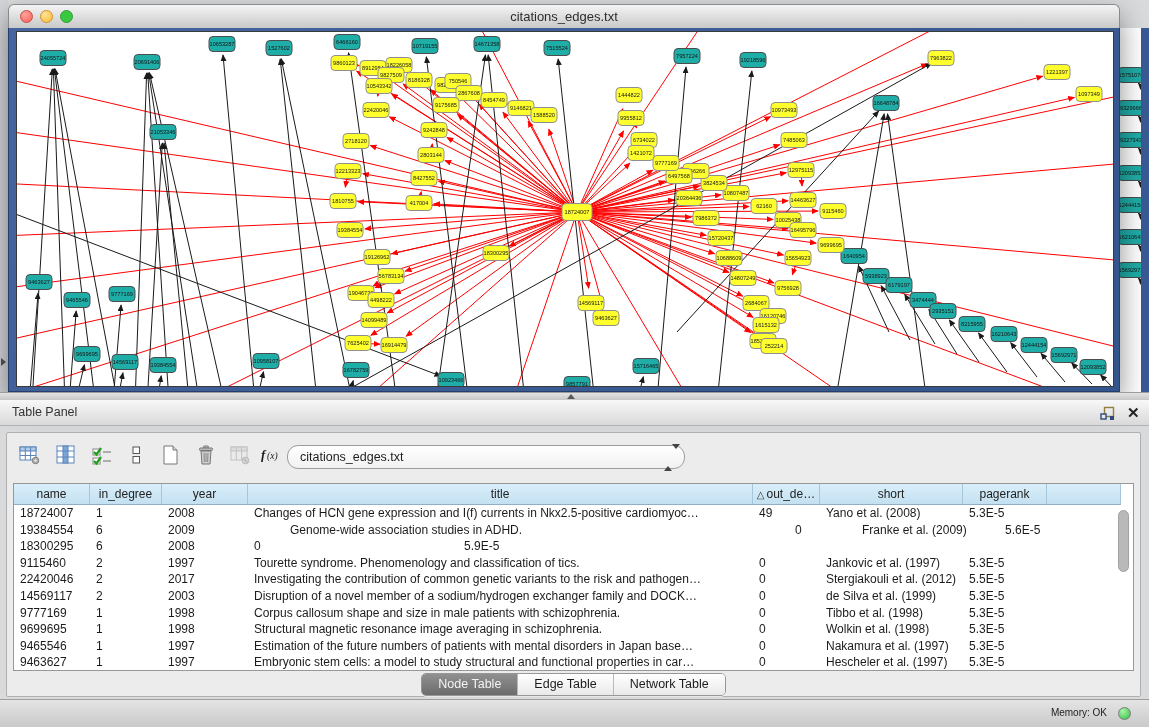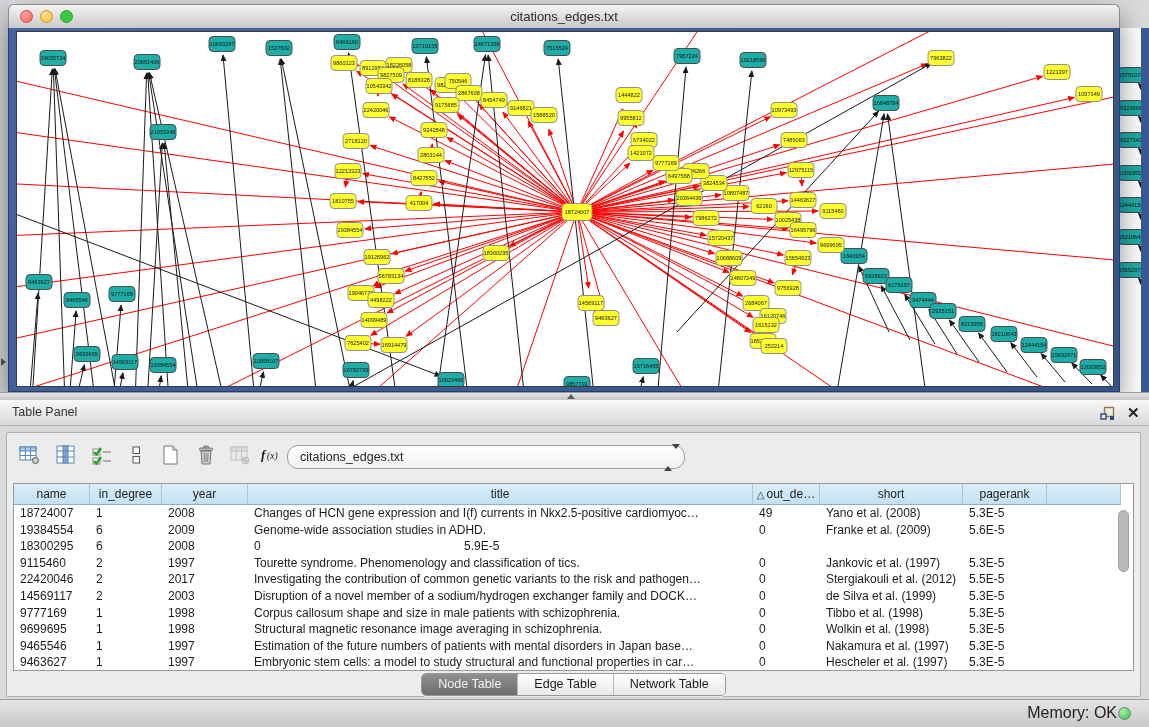--- a/index.html
+++ b/index.html
@@ -59,21 +59,21 @@
 
   
   #tab-bar{left:0;top:240px;width:1133px;display:flex;justify-content:center;}
   #tab-group{display:flex;border:1px solid #979797;border-radius:5px;overflow:hidden;height:21px;box-shadow:0 1px 0 rgba(255,255,255,.7);}
   .tab-seg{padding:0 16px;line-height:21px;font-size:12.5px;color:#1c1c1c;background:linear-gradient(#ffffff,#e9e9e9);border-left:1px solid #b9b9b9;}
   .tab-seg:first-child{border-left:none;}
   .tab-seg.active{background:linear-gradient(#909090,#6c6c6c);color:#f3f3f3;}
 
   
   #status-bar{left:0;top:699px;width:1149px;height:28px;background:linear-gradient(#e4e4e4,#c9c9c9);border-top:1px solid #9d9d9d;box-sizing:border-box;}
-  #memory-label{position:absolute;right:32px;line-height:26px;font-size:16px;color:#222;}
+  #memory-label{position:absolute;right:42px;line-height:26px;font-size:10px;color:#222;}
   #memory-dot{position:absolute;right:18px;top:7px;width:13px;height:13px;border-radius:50%;
               background:radial-gradient(circle at 35% 30%,#a9f3a9,#2fbf3f);border:1px solid #7c7c7c;box-sizing:border-box;}
 </style>
 </head>
 <body>
 
 <div id="stage">
 
   <div class="abs" id="left-sliver"></div>
   <div class="abs" id="left-marker"></div>
@@ -808,21 +808,21 @@
             <div class="tcell" style="width: 86px;">2008</div>
             <div class="tcell" style="width: 505px;">Changes of HCN gene expression and I(f) currents in Nkx2.5-positive cardiomyoc…</div>
             <div class="tcell" style="width: 67px;">49</div>
             <div class="tcell" style="width: 143px;">Yano et al. (2008)</div>
             <div class="tcell" style="width: 84px;">5.3E-5</div>
           </div>
           <div class="trow">
             <div class="tcell" style="width: 76px;">19384554</div>
             <div class="tcell" style="width: 72px;">6</div>
             <div class="tcell" style="width: 86px;">2009</div>
-            <div class="tcell" style="width: 505px;">Genome-wide association studies in ADHD.</div>
+            <div class="tcell" style="width: 505px; margin-left: 36px;">Genome-wide association studies in ADHD.</div>
             <div class="tcell" style="width: 67px;">0</div>
             <div class="tcell" style="width: 143px;">Franke et al. (2009)</div>
             <div class="tcell" style="width: 84px;">5.6E-5</div>
           </div>
           <div class="trow">
             <div class="tcell" style="width: 76px;">18300295</div>
             <div class="tcell" style="width: 72px;">6</div>
             <div class="tcell" style="width: 86px;">2008</div>
             <div class="tcell" style="width: 67px;">0</div>
             <div class="tcell" style="width: 143px; margin-top: 19px;">Dudbridge et al. (2008)</div>

